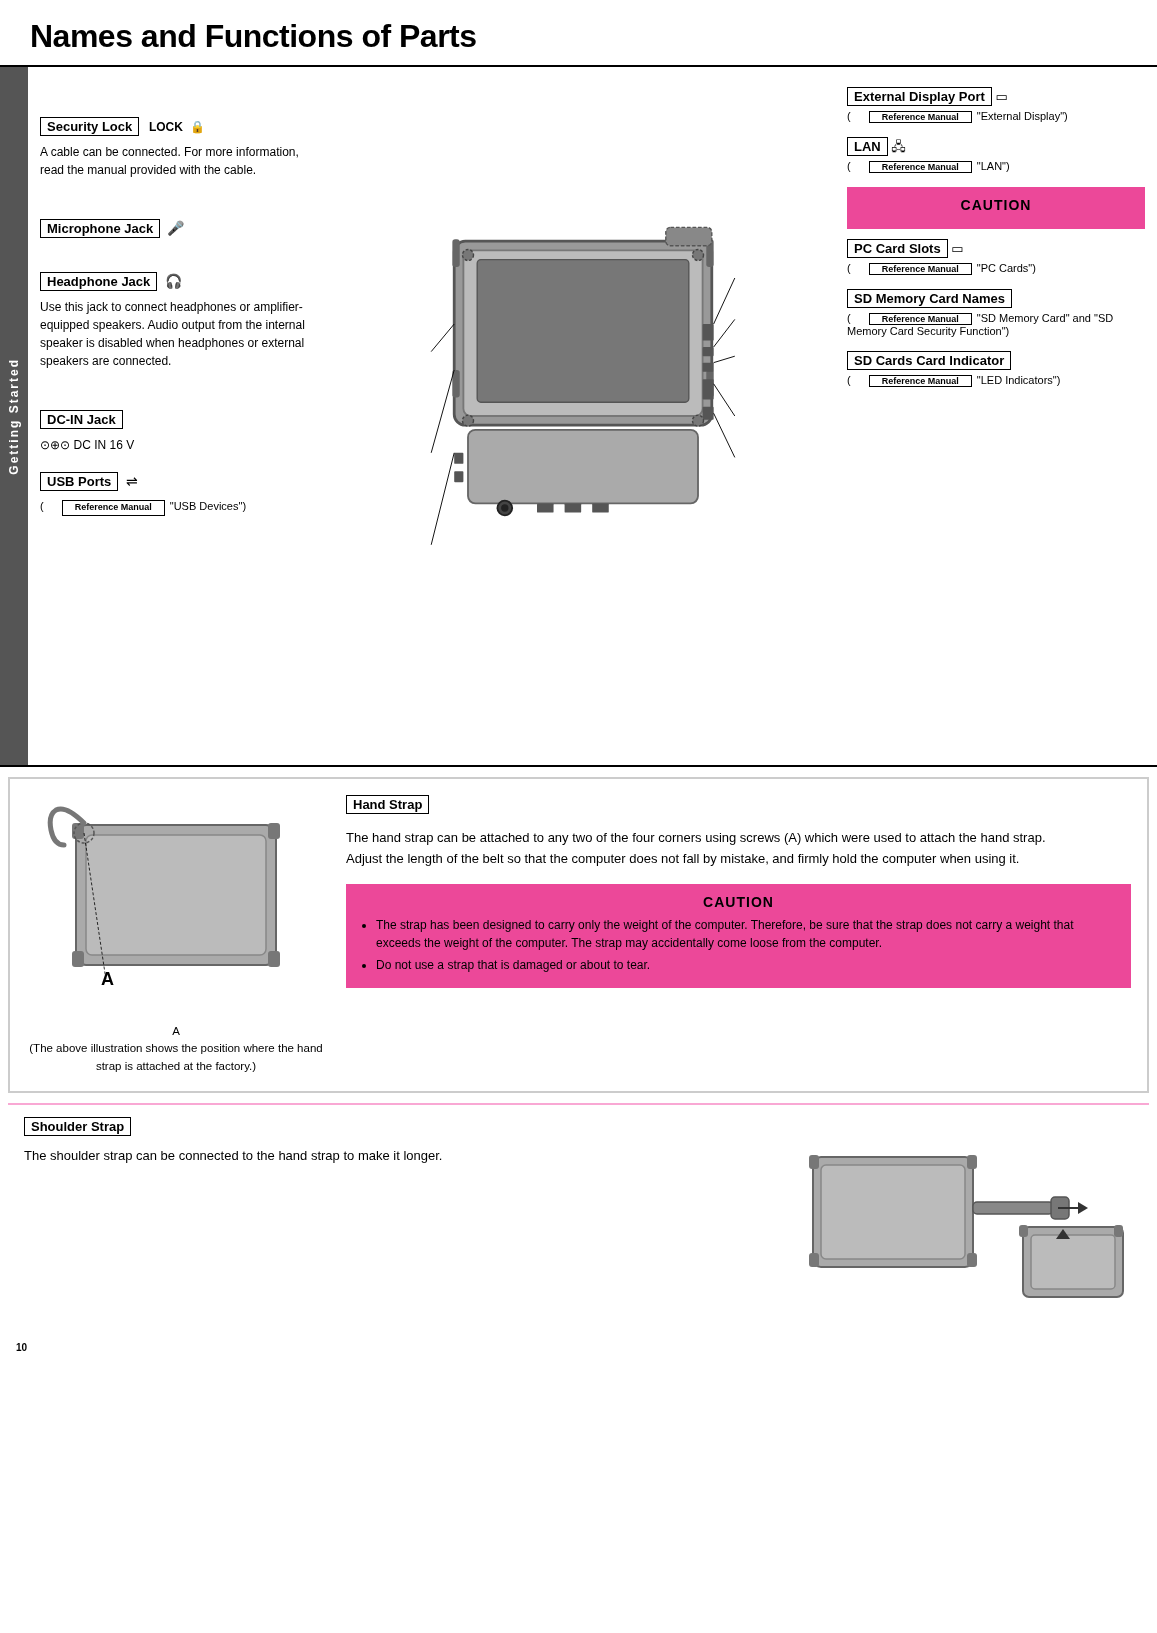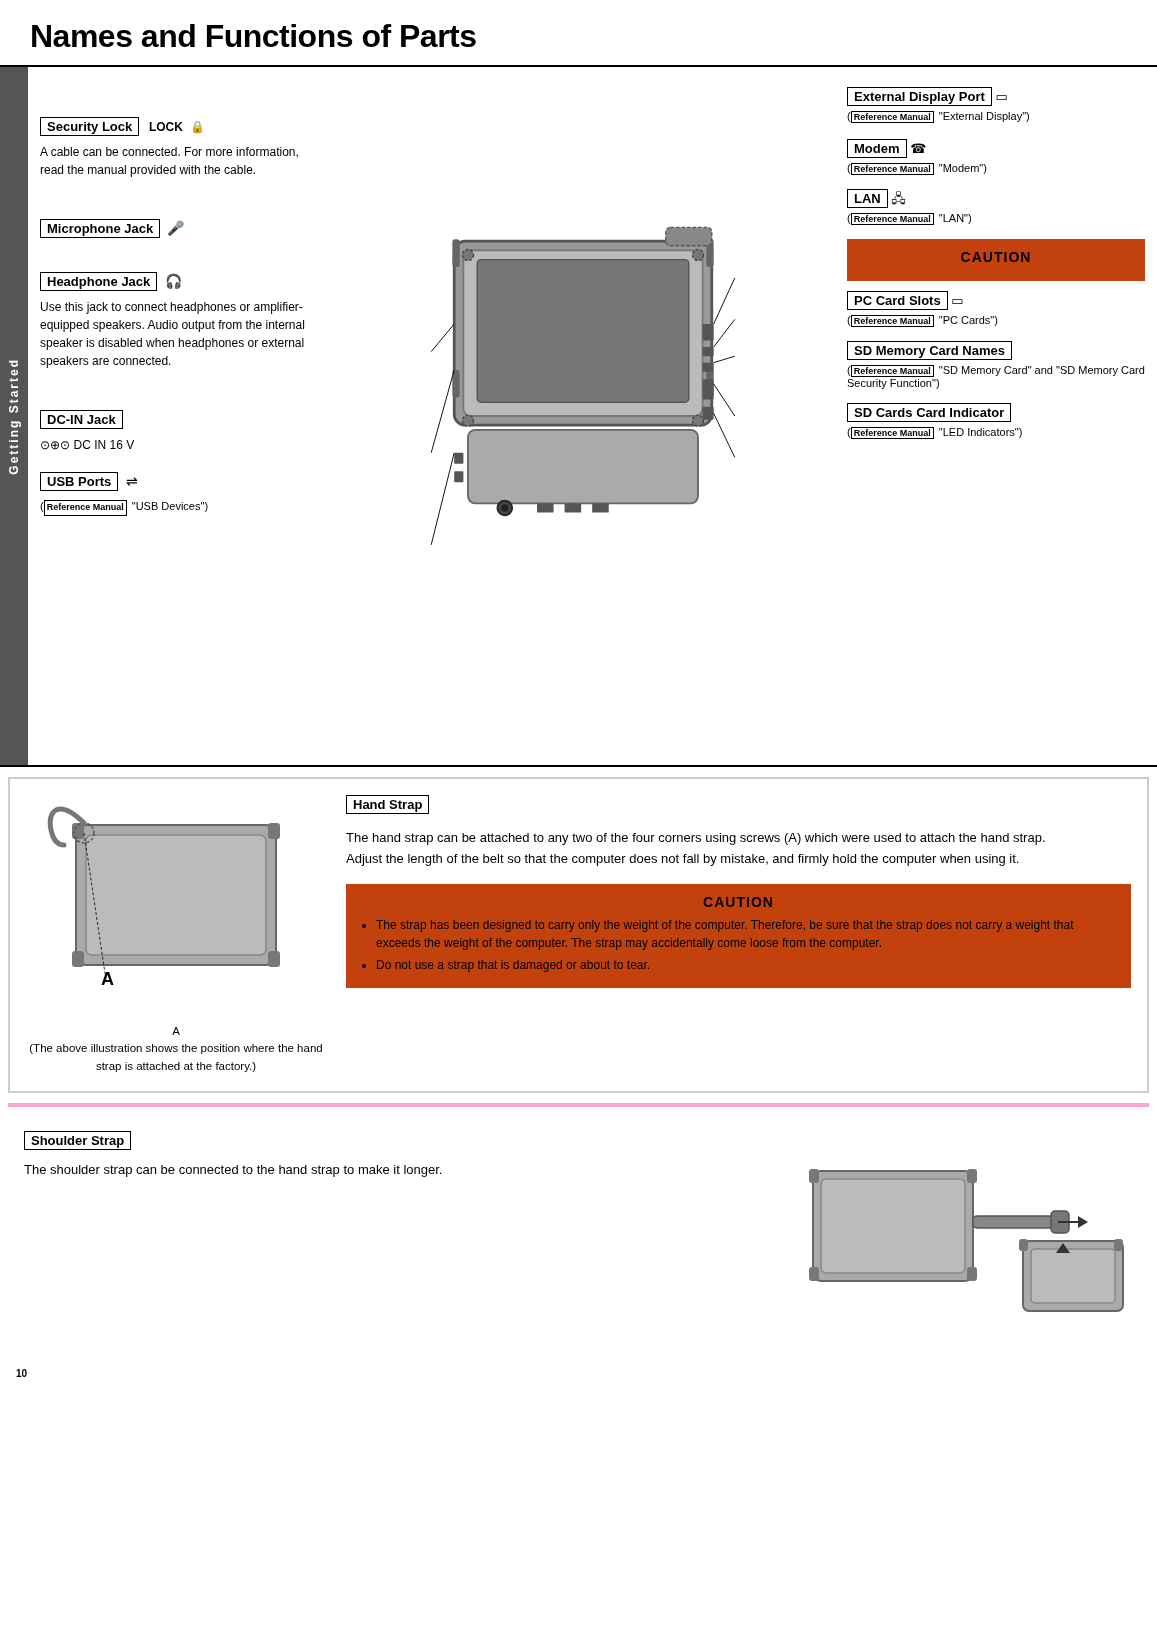--- a/index.html
+++ b/index.html
@@ -106,26 +106,27 @@
 
     .right-annotation {
       margin-bottom: 14px;
     }
 
     .ref-manual {
       font-size: 9px;
       font-weight: bold;
       display: inline-block;
       border: 1px solid #000;
-      padding: 0 2px;
+      padding: 0 12px;
       margin-right: 2px;
+      margin-left: 18px;
     }
 
     .caution-box {
-      background: #c2410c;
+      background: #ec4899;
       border: none;
       padding: 10px 14px;
       margin: 6px 0 10px 0;
     }
     .caution-title {
       font-size: 14px;
       font-weight: bold;
       text-align: center;
       margin-bottom: 6px;
       letter-spacing: 1px;
@@ -171,23 +172,23 @@
     }
 
     .img-caption {
       font-size: 11.5px;
       text-align: center;
       margin-top: 8px;
       line-height: 1.5;
     }
 
     .shoulder-section {
-      border-top: 4px solid #f9a8d4;
+      border-top: 2px solid #f9a8d4;
       margin: 10px 8px 4px 8px;
-      padding: 24px 16px;
+      padding: 12px 16px;
     }
 
     .shoulder-inner {
       display: flex;
       gap: 20px;
       align-items: flex-start;
     }
 
     .shoulder-text {
       flex: 1;
@@ -324,30 +325,20 @@
       <div>
         <span class="label-box">External Display Port</span>
         <span style="font-size:13px;"> ▭</span>
       </div>
       <p style="font-size:11px;">
         (<span class="ref-manual">Reference Manual</span>
         <span>"External Display"</span>)
       </p>
     </div>
 
-    <div class="right-annotation" style="margin-top:16px;">
-      <div>
-        <span class="label-box">Modem</span>
-        <span style="font-size:13px;"> ☎</span>
-      </div>
-      <p style="font-size:11px;">
-        (<span class="ref-manual">Reference Manual</span>
-        <span>"Modem"</span>)
-      </p>
-    </div>
 
     <div class="right-annotation" style="margin-top:12px;">
       <div>
         <span class="label-box">LAN</span>
         <span style="font-size:13px;"> 🖧</span>
       </div>
       <p style="font-size:11px;">
         (<span class="ref-manual">Reference Manual</span>
         <span>"LAN"</span>)
       </p>

